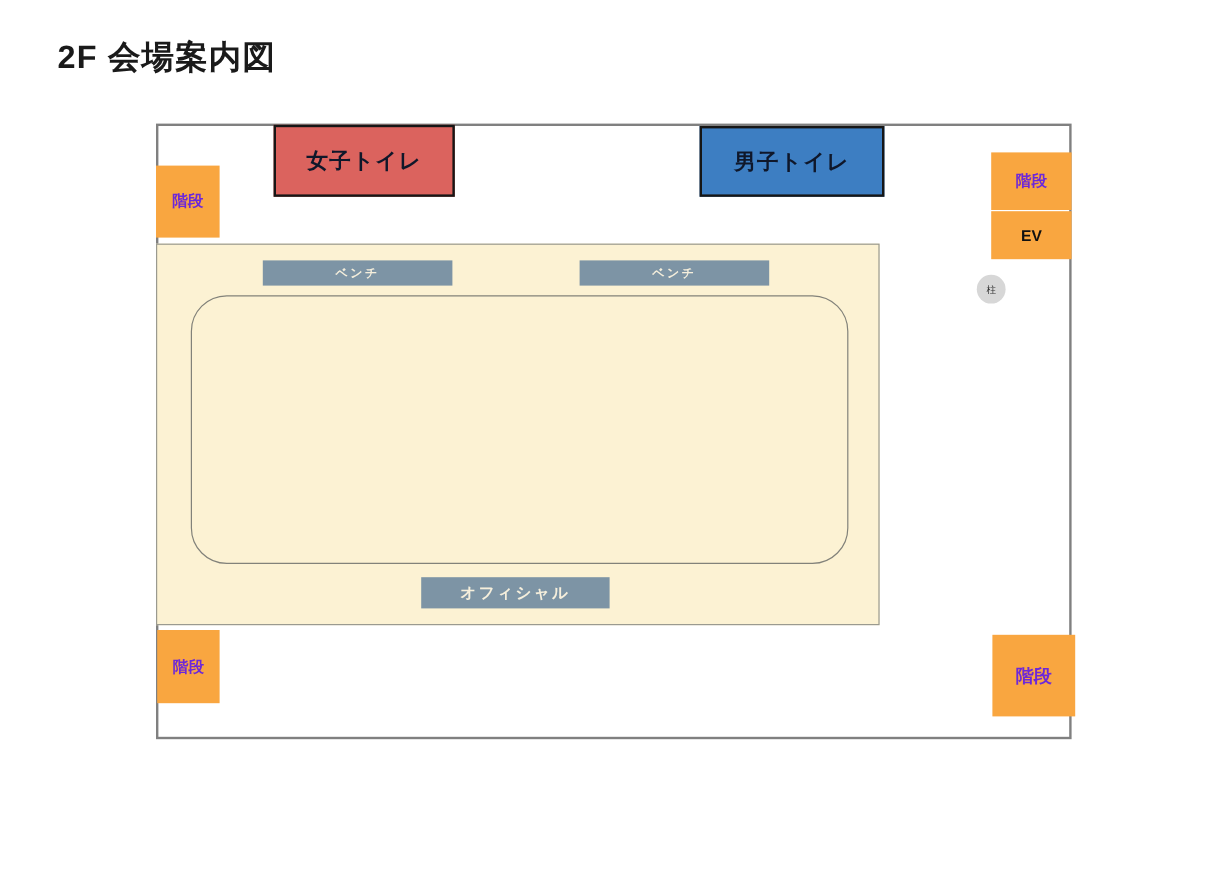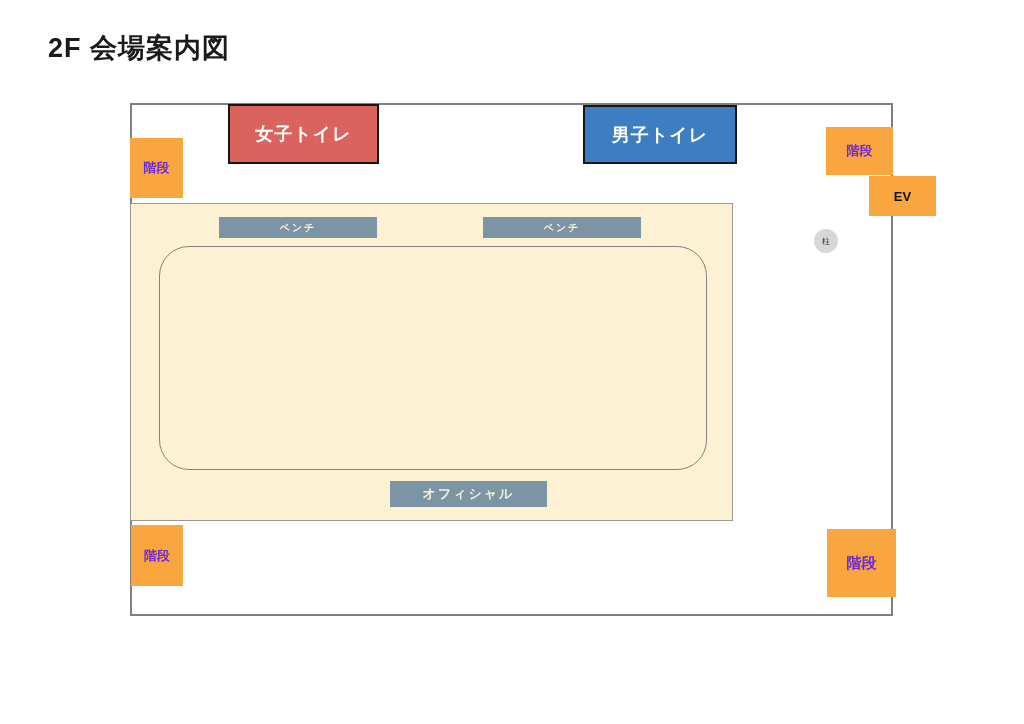--- a/index.html
+++ b/index.html
@@ -34,45 +34,44 @@
     box-sizing:border-box;background:transparent;
   }
   .box{
     position:absolute;display:flex;align-items:center;justify-content:center;
     box-sizing:border-box;text-align:center;
   }
   .stairs{
     background:#F9A640;color:#6d28d9;font-weight:bold;font-size:13px;
   }
   .toilet{
-    border:2px solid #161616;color:#ffffff;font-weight:bold;font-size:18px;
+    border:2px solid #161616;color:#0f172a;font-weight:bold;font-size:18px;
     letter-spacing:1px;
   }
   .toilet-women{left:228px;top:104px;width:151px;height:60px;background:#DB635E;}
   .toilet-men{left:583px;top:105px;width:154px;height:59px;background:#3D7EC2;}
   .stairs-tl{left:130px;top:138px;width:53px;height:60px;}
   .stairs-tr{left:826px;top:127px;width:67px;height:48px;}
-  .ev{left:826px;top:176px;width:67px;height:40px;background:#F9A640;color:#111;font-weight:bold;font-size:13px;margin-left:43px;}
+  .ev{left:826px;top:176px;width:67px;height:40px;background:#F9A640;color:#111;font-weight:bold;font-size:13px;}
   .stairs-bl{left:131px;top:525px;width:52px;height:61px;}
   .stairs-br{left:827px;top:529px;width:69px;height:68px;font-size:15px;}
   .pillar{
     left:814px;top:229px;width:24px;height:24px;border-radius:50%;
     background:#D7D7D7;color:#333;font-size:8px;font-weight:normal;
   }
   .bench{
     background:#7D94A5;color:#F6EFDC;font-weight:bold;font-size:10px;
     letter-spacing:2px;
   }
   .bench-left{left:219px;top:217px;width:158px;height:21px;}
   .bench-right{left:483px;top:217px;width:158px;height:21px;}
   .official{
     left:351px;top:481px;width:157px;height:26px;
     background:#7D94A5;color:#F6EFDC;font-weight:bold;font-size:13px;
     letter-spacing:2px;
-    margin-left:39px;
   }
 </style>
 </head>
 <body>
 
 <div class="canvas">
 
   <div class="page-title">2F 会場案内図</div>
 
   <div class="venue-outline"></div>

